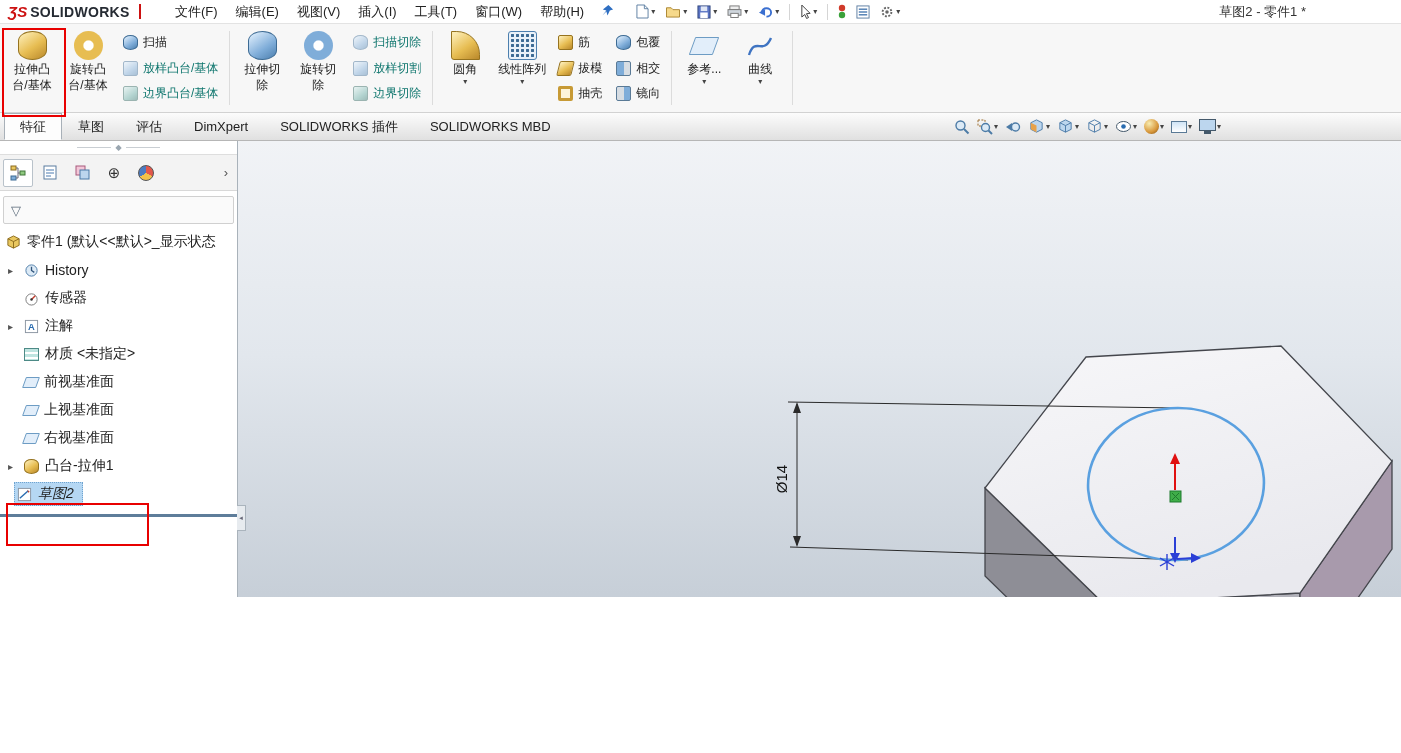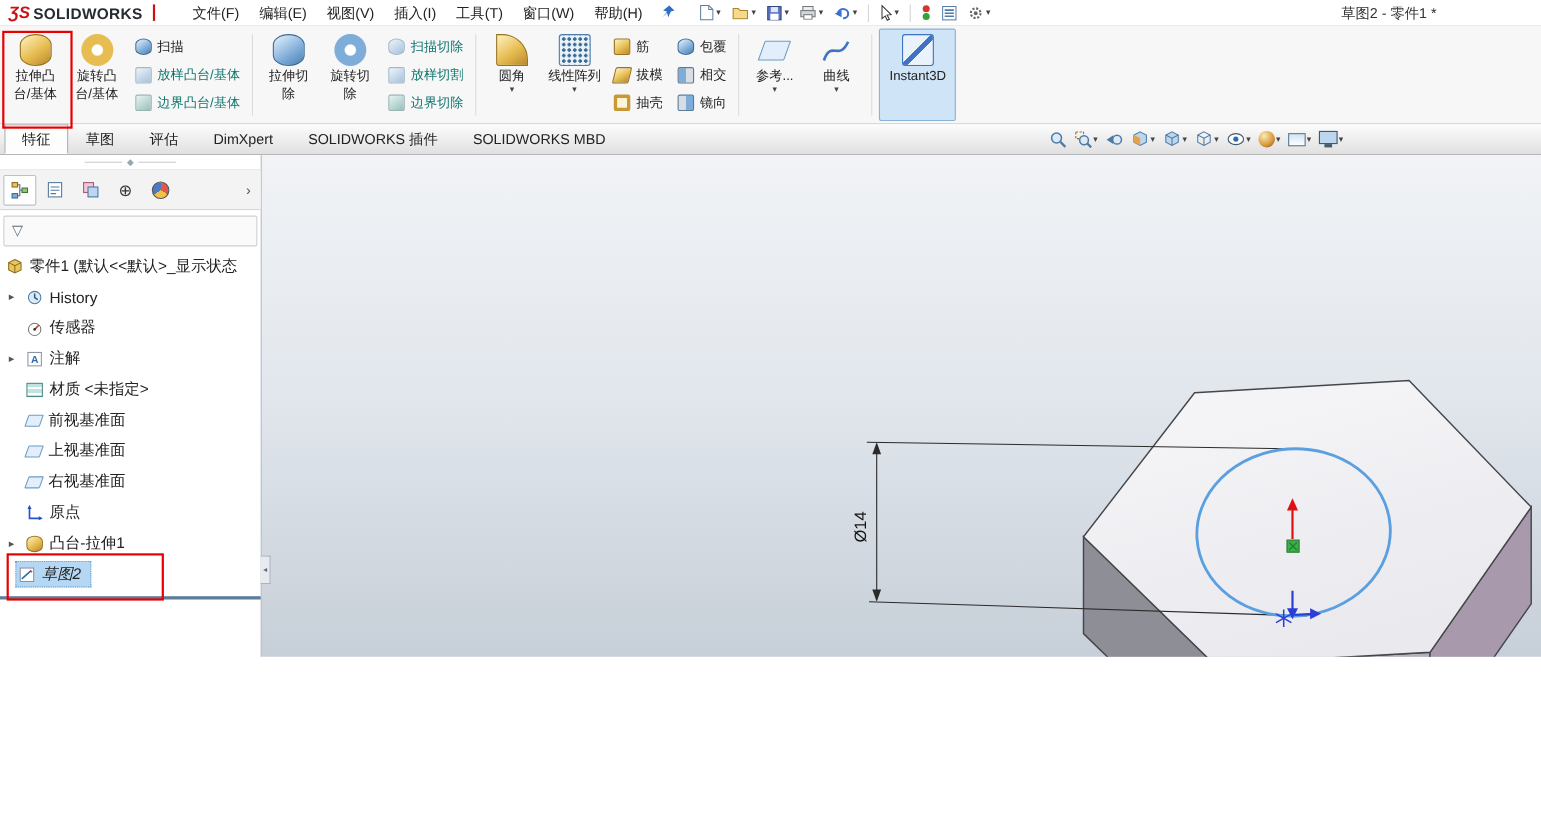--- a/index.html
+++ b/index.html
@@ -298,24 +298,20 @@
         <span class="ticon" style="height:29px; display:flex; align-items:center;">
           <svg width="26" height="24" viewBox="0 0 26 24">
               <path d="M2 21 C8 2 16 22 24 4" fill="none" stroke="#3f74c2" stroke-width="2.4"></path>
             </svg>
         </span>
         <span class="l">曲线</span>
         <span class="caret">▾</span>
       </button>
     </div>
     <div class="rsep"></div>
-    <button class="bigbtn active" style="min-width:70px; margin-left:2px;">
-      <span class="bicon rulic"></span>
-      <span class="l">Instant3D</span>
-    </button>
   </div>
 
   <div class="tabbar">
     <span class="tab active">特征</span>
     <span class="tab">草图</span>
     <span class="tab">评估</span>
     <span class="tab">DimXpert</span>
     <span class="tab">SOLIDWORKS 插件</span>
     <span class="tab">SOLIDWORKS MBD</span>
 
@@ -477,30 +473,20 @@
           <span>前视基准面</span>
         </div>
         <div class="trow">
           <span class="ticon planeic"></span>
           <span>上视基准面</span>
         </div>
         <div class="trow">
           <span class="ticon planeic"></span>
           <span>右视基准面</span>
         </div>
-        <div class="trow">
-          <span class="ticon">
-            <svg width="15" height="15" viewBox="0 0 16 16">
-                <path d="M3 2 V13 H14" fill="none" stroke="#2255cc" stroke-width="1.6"></path>
-                <polygon points="3,0 1,4 5,4" fill="#2255cc"></polygon>
-                <polygon points="16,13 12,11 12,15" fill="#2255cc"></polygon>
-              </svg>
-          </span>
-          <span>原点</span>
-        </div>
         <div class="trow has-arrow">
           <span class="exp">▸</span>
           <span class="ticon goldcyl" style="width:15px;height:15px;"></span>
           <span>凸台-拉伸1</span>
         </div>
         <div class="trow" style="padding-left:14px;">
           <span class="sel">
             <span class="ticon">
               <svg width="15" height="15" viewBox="0 0 16 16">
                   <rect x="1.5" y="1.5" width="13" height="13" fill="#fff" stroke="#8a94a0"></rect>

